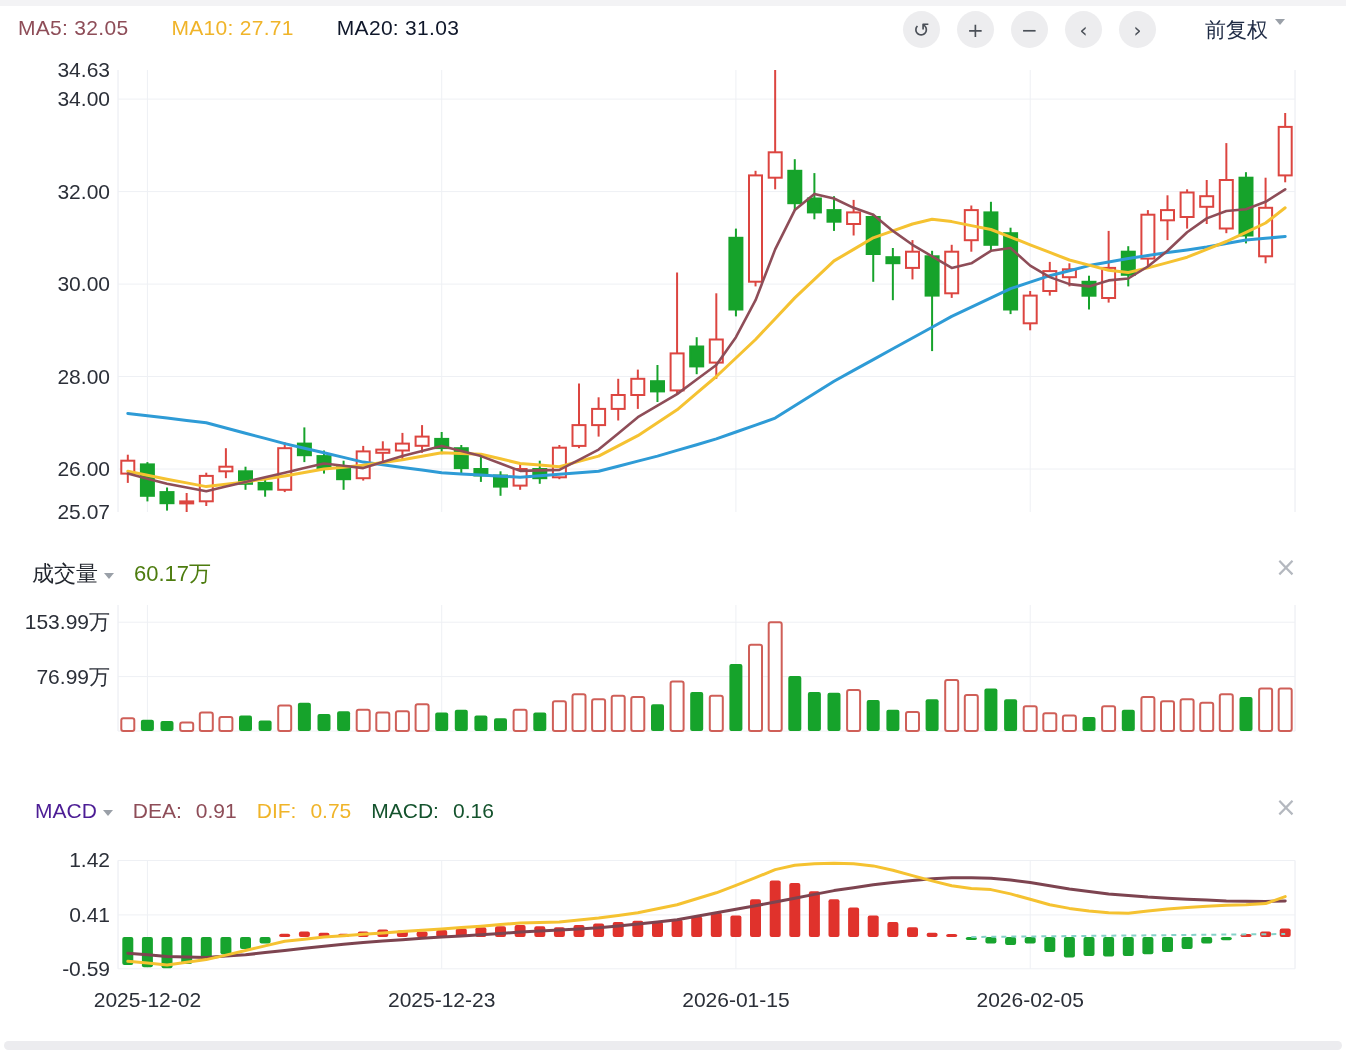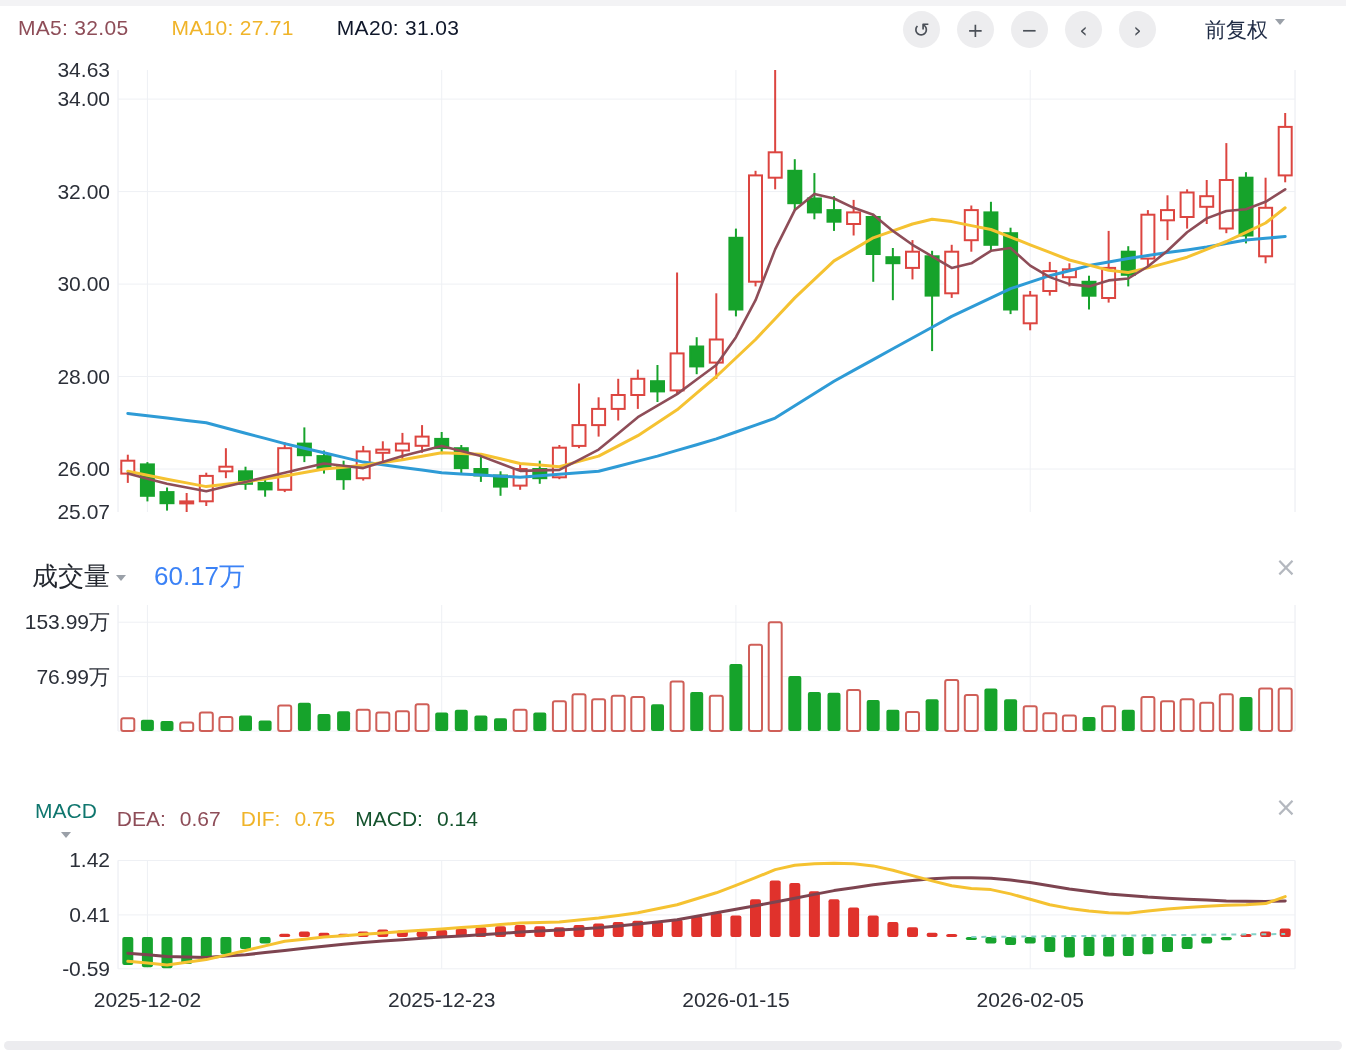--- a/index.html
+++ b/index.html
@@ -10,25 +10,25 @@
   .ma-row{position:absolute;top:16px;left:18px;display:flex;gap:43px;
           font-size:21px;font-weight:500;letter-spacing:.3px;}
   .toolbar{position:absolute;top:11px;left:903px;display:flex;align-items:center;gap:17px;}
   .tool-btn{width:37px;height:37px;border-radius:50%;background:#ededef;border:none;
             color:#4b5058;font-size:20px;display:flex;align-items:center;justify-content:center;
             font-family:"DejaVu Sans",sans-serif;cursor:pointer;padding:0;}
   .adjust{margin-left:32px;display:flex;align-items:flex-start;gap:7px;font-size:21px;
           color:#1e2a44;cursor:pointer;}
   .caret{width:0;height:0;border-left:5px solid transparent;border-right:5px solid transparent;
          border-top:6px solid #9aa0a8;margin-top:3px;}
-  .vol-header{position:absolute;top:559px;left:32px;display:flex;align-items:center;font-size:26px;}
+  .vol-header{position:absolute;top:559px;left:32px;display:flex;align-items:center;font-size:22px;}
   .vol-title{display:flex;align-items:center;gap:6px;color:#23272f;font-weight:500;cursor:pointer;}
-  .vol-value{margin-left:28px;color:#3b82f6;}
+  .vol-value{margin-left:20px;color:#4d7c0f;}
   .macd-header{position:absolute;top:799px;left:35px;display:flex;align-items:center;font-size:21px;}
-  .macd-title{display:flex;align-items:center;gap:6px;color:#0f766e;font-weight:500;cursor:pointer;flex-direction:column;}
+  .macd-title{display:flex;align-items:center;gap:6px;color:#4c1d95;font-weight:500;cursor:pointer;}
   .pair{margin-left:20px;display:flex;gap:14px;}
   .close-btn{position:absolute;width:30px;height:30px;background:none;border:none;cursor:pointer;
              color:#b4b8bf;font-size:26px;line-height:28px;text-align:center;padding:0;
              font-family:"DejaVu Sans",sans-serif;}
   .bottom-strip{position:absolute;left:4px;top:1041px;width:1338px;height:9px;
                 background:#ececef;border-radius:5px;cursor:pointer;}
 </style>
 </head>
 <body>
 
@@ -376,29 +376,29 @@
     <span>×</span>
   </button>
 
   <div class="macd-header">
     <span class="macd-title">
       <span>MACD</span>
       <span class="caret"></span>
     </span>
     <span class="pair" style="color:#8e4d58">
       <span>DEA:</span>
-      <span>0.67</span>
+      <span>0.91</span>
     </span>
     <span class="pair" style="color:#f0b429">
       <span>DIF:</span>
       <span>0.75</span>
     </span>
     <span class="pair" style="color:#14532d">
       <span>MACD:</span>
-      <span>0.14</span>
+      <span>0.16</span>
     </span>
   </div>
   <button class="close-btn" style="left:1271px;top:792px;">
     <span>×</span>
   </button>
 
   <div class="bottom-strip"></div>
 </div>
 
 </body></html>

